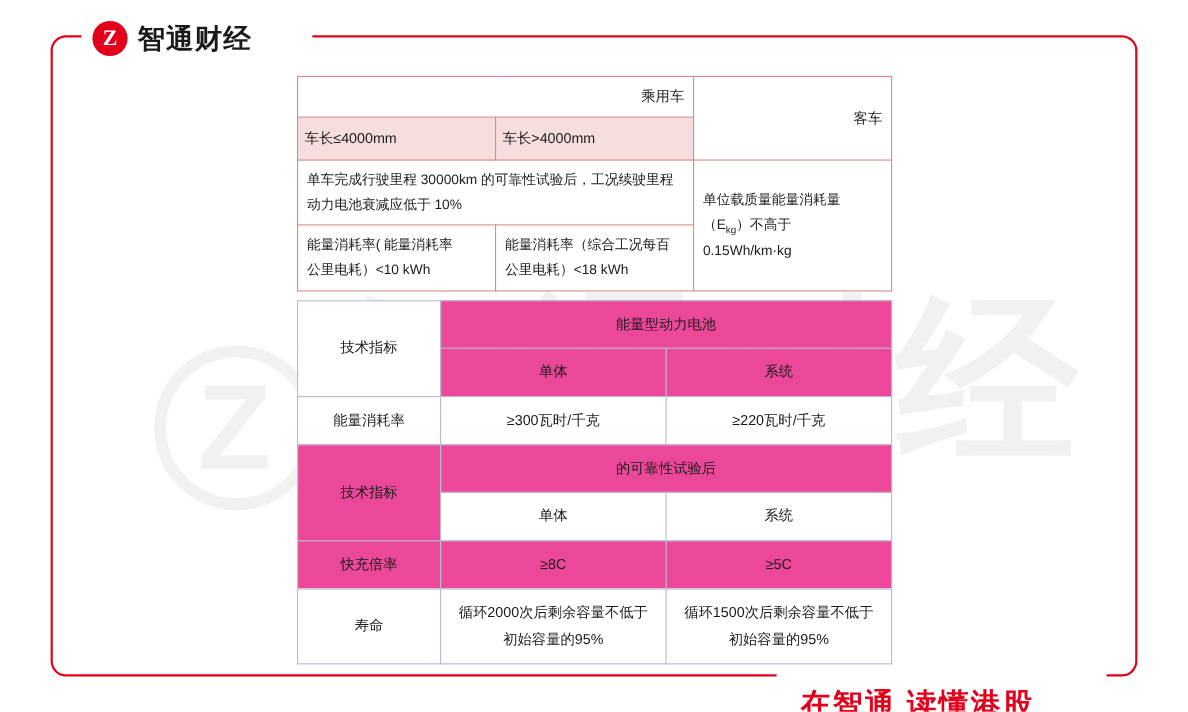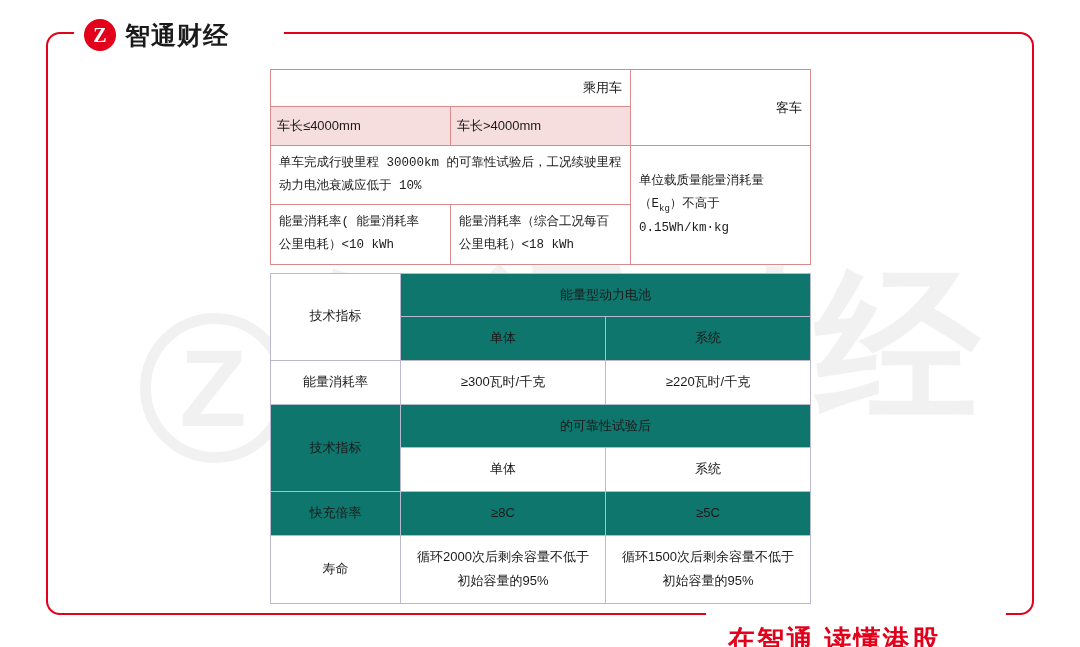--- a/index.html
+++ b/index.html
@@ -140,41 +140,40 @@
     font-size: 13px;
     padding: 7px 6px;
   }
   table.t-top .hdr-plain {
     background: #ffffff;
     text-align: right;
     font-size: 13px;
   }
   table.t-top .cell-left {
     text-align: left;
-    font-family: Liberation Mono, monospace;
   }
   .sub {
     font-size: 9px;
     vertical-align: sub;
   }
   
   table.t-bottom {
     margin-top: 8px;
   }
   table.t-bottom td {
     border: 1px solid #b9b9cf;
     font-size: 13px;
     color: #1a1a1a;
     padding: 9px 8px;
     text-align: center;
     vertical-align: middle;
     line-height: 1.9;
   }
   table.t-bottom td.lilac {
-    background: #0f766e;
+    background: #ec4899;
   }
   table.t-bottom td.white {
     background: #ffffff;
   }
   .two-line {
     display: block;
   }
 </style>
 </head>
 <body>

